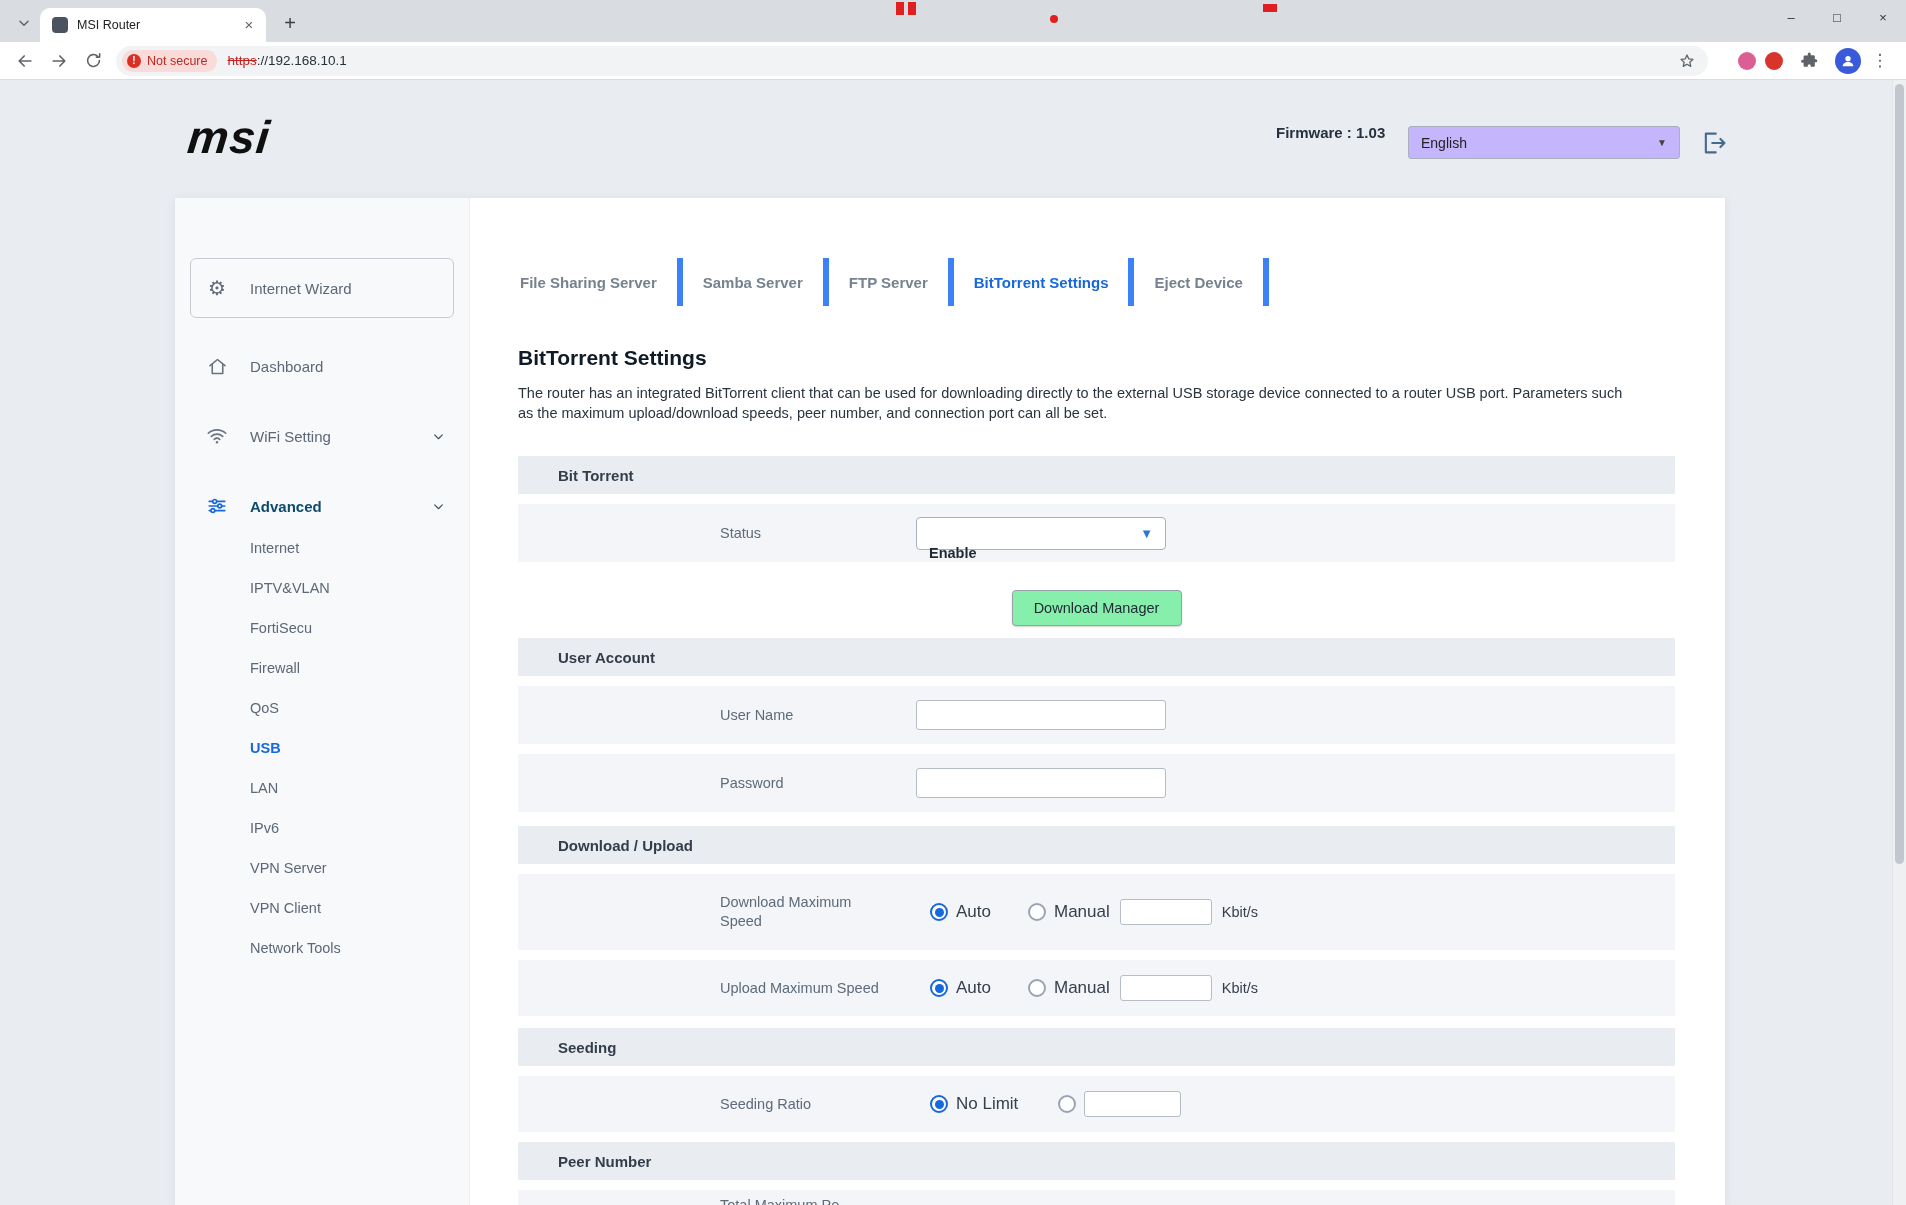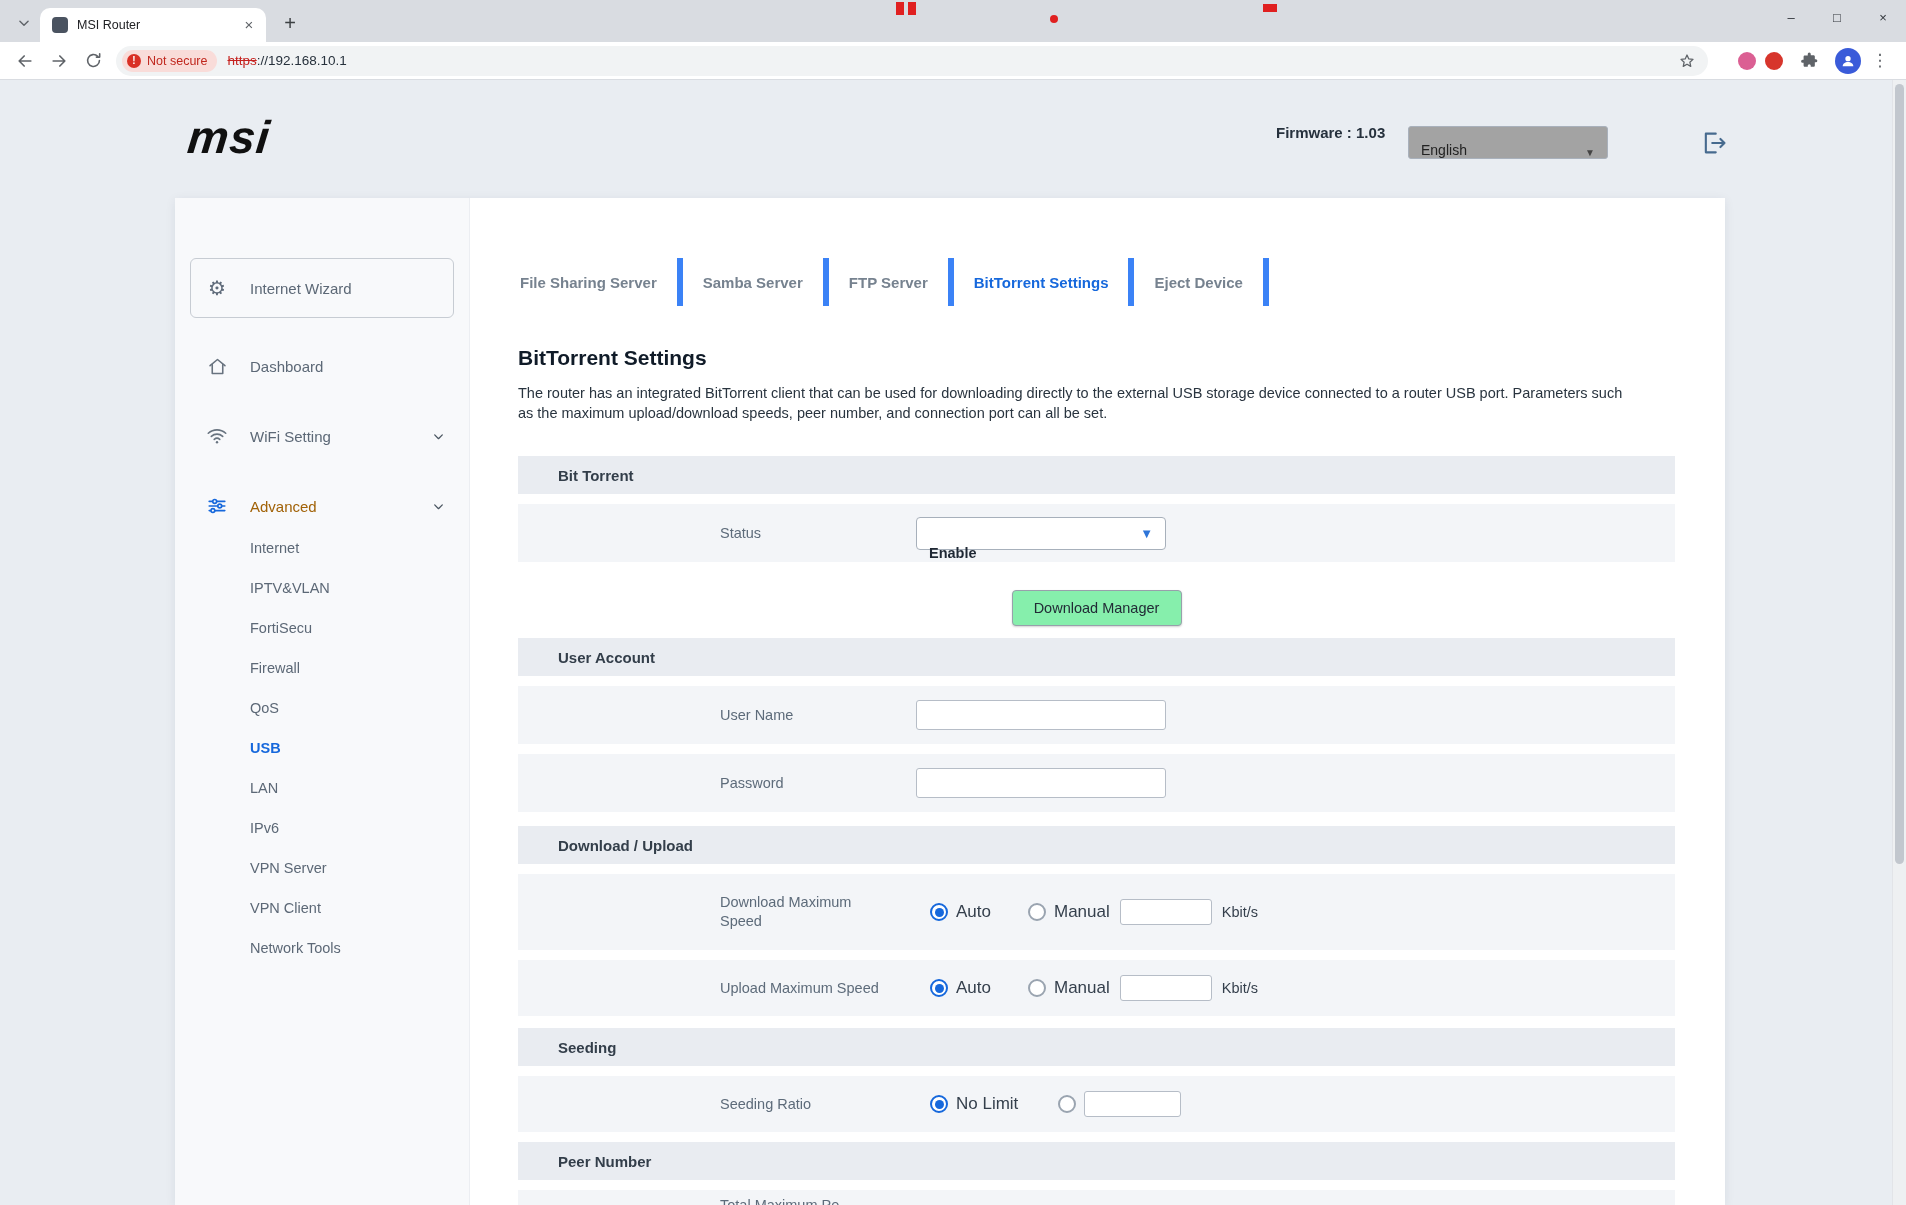--- a/index.html
+++ b/index.html
@@ -39,35 +39,35 @@
   .ext-a { width:18px; height:18px; border-radius:50%; background:#db5f93; }
   .ext-b { width:18px; height:18px; border-radius:50%; background:#d7352c; }
   .avatar { width:26px; height:26px; border-radius:50%; background:#3a5bd9; display:flex; align-items:center; justify-content:center; }
   .menu-dots { color:#5f6368; font-size:17px; width:20px; text-align:center; }
 
   
   .page { position:absolute; top:80px; left:0; width:1906px; height:1125px; background:#e9edf2; overflow:hidden; }
 
   .msi-logo { position:absolute; left:188px; top:30px; font-size:46px; font-weight:800; font-style:italic; letter-spacing:1px; color:#101010; transform:skewX(-6deg); }
   .firmware { position:absolute; left:1276px; top:44px; font-size:15px; font-weight:700; color:#26313d; }
-  .lang-select { position:absolute; left:1408px; top:46px; width:200px; height:33px; background:#a3a3a3; border:1px solid #a9b1bc; border-radius:3px; display:flex; align-items:flex-end; padding:0 12px; font-size:14px; color:#222; }
+  .lang-select { position:absolute; left:1408px; top:46px; width:272px; height:33px; background:#c4b5fd; border:1px solid #a9b1bc; border-radius:3px; display:flex; align-items:center; padding:0 12px; font-size:14px; color:#222; }
   .lang-caret { margin-left:auto; font-size:10px; color:#444; }
   .logout { position:absolute; left:1700px; top:49px; width:28px; height:28px; }
 
   .card { position:absolute; left:175px; top:118px; width:1550px; height:1007px; background:#fff; box-shadow:0 2px 10px rgba(30,40,60,0.08); display:flex; overflow:hidden; }
 
   
   .sidebar { width:295px; flex-shrink:0; background:#f8f9fb; border-right:1px solid #eceef2; padding-top:60px; }
   .wizard-box { margin:0 15px; height:60px; border:1px solid #c7ccd3; border-radius:6px; display:flex; align-items:center; padding:0 14px; }
   .gear { font-size:20px; color:#5f6b7a; width:24px; text-align:center; }
   .side-label { font-size:15px; color:#5c6876; margin-left:21px; }
   .side-item { height:40px; display:flex; align-items:center; padding:0 24px 0 30px; cursor:default; }
   .side-ico { width:24px; display:flex; align-items:center; justify-content:center; color:#68737f; }
   .side-item .chev { margin-left:auto; color:#4a5560; display:flex; align-items:center; }
-  .side-item.active .side-label { color:#a16207; font-weight:400; }
+  .side-item.active .side-label { color:#0c4a6e; font-weight:700; }
   .mt28 { margin-top:28px; } .mt30 { margin-top:30px; }
   .sub-list { margin-top:2px; }
   .sub-item { height:40px; display:flex; align-items:center; padding-left:75px; font-size:14.5px; color:#5c6876; }
   .sub-item.active { color:#1668dc; font-weight:700; }
 
   
   .content { flex:1; padding:60px 50px 0 48px; min-width:0; }
   .tabs-row { height:48px; display:flex; align-items:stretch; }
   .tab-cell { display:flex; align-items:center; padding:0 20px; font-size:15px; font-weight:700; color:#76828f; border-right:6px solid #3b82f6; white-space:nowrap; }
   .tab-cell:first-child { padding-left:2px; }

